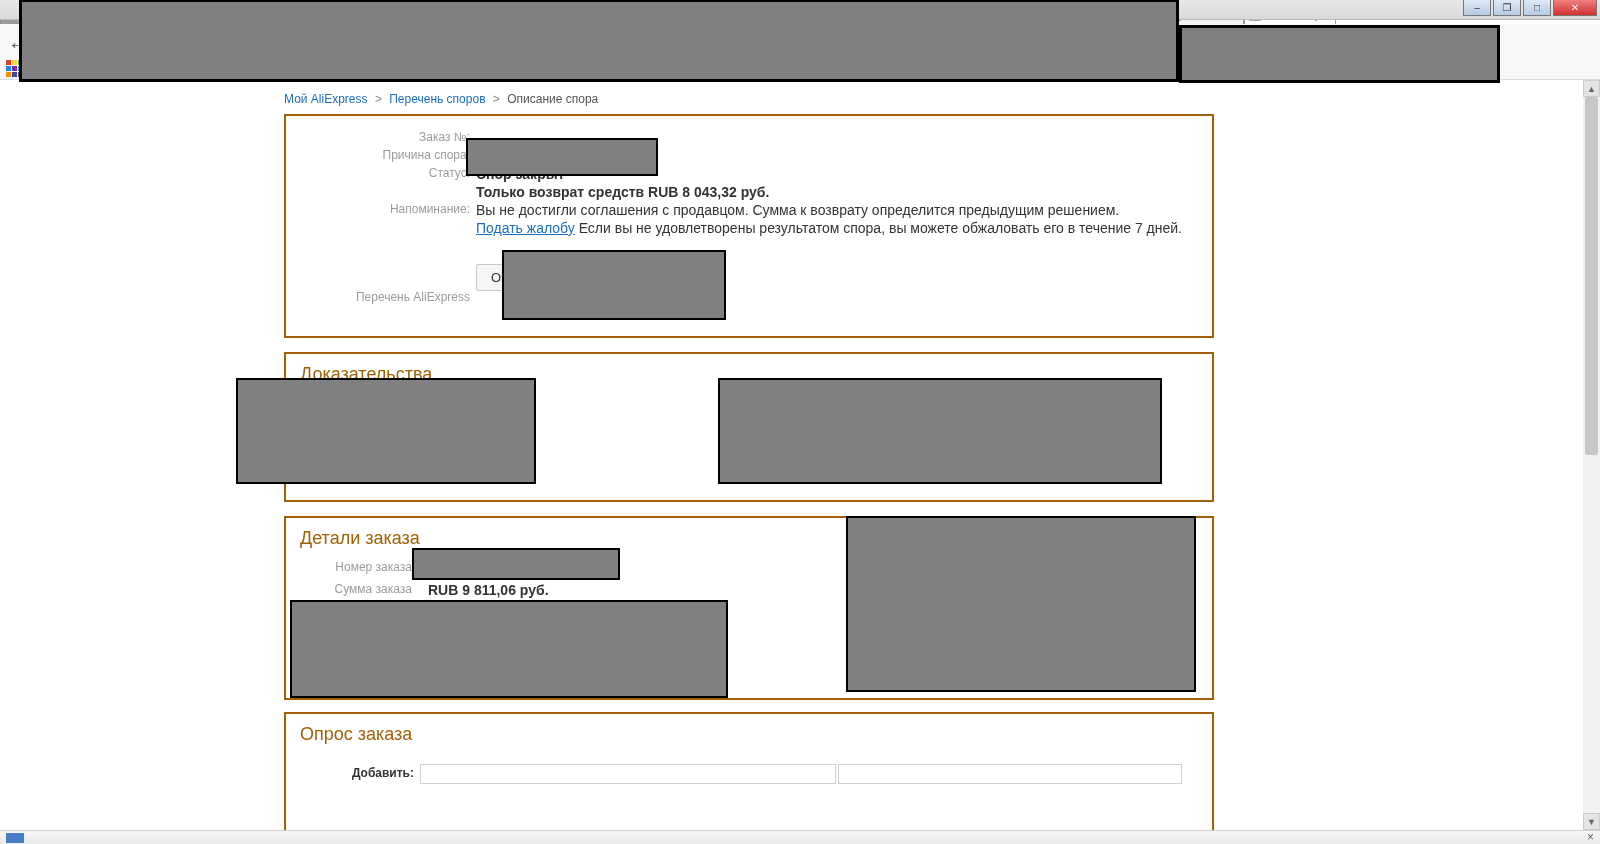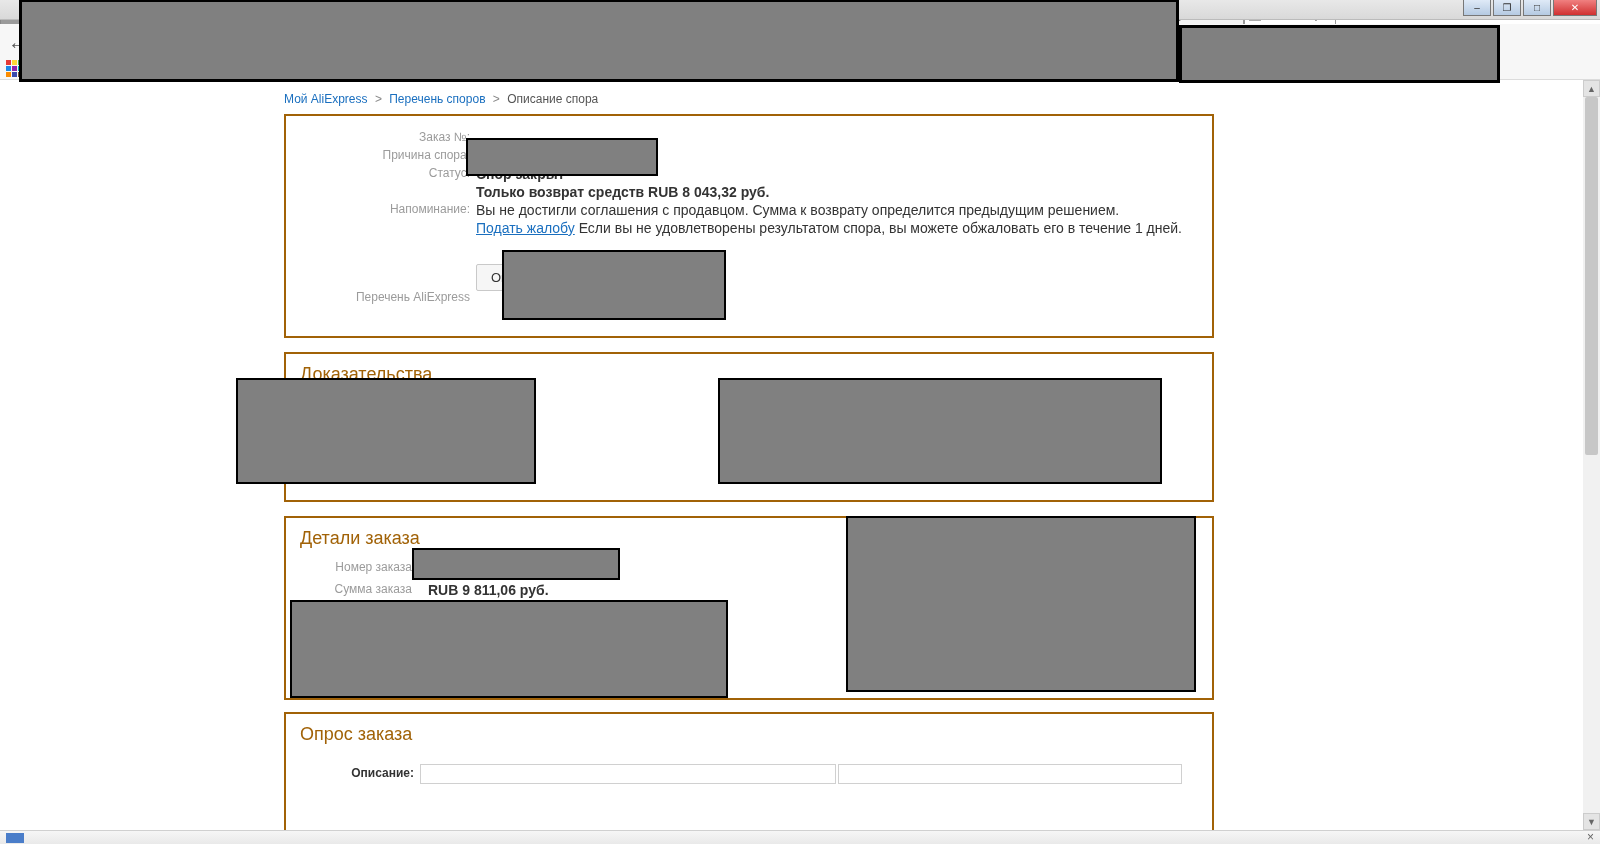--- a/index.html
+++ b/index.html
@@ -244,21 +244,21 @@
         <div class="kv">
           <span class="v green" style="left:190px">Только возврат средств RUB 8 043,32 руб.</span>
         </div>
         <div class="kv">
           <span class="k">Напоминание:</span>
           <span class="v">Вы не достигли соглашения с продавцом. Сумма к возврату определится предыдущим решением.</span>
         </div>
         <div class="kv">
           <span class="v" style="left:190px">
             <a href="#" class="linkblue">Подать жалобу</a>
-            <span> Если вы не удовлетворены результатом спора, вы можете обжаловать его в течение 1 дней.</span>
+            <span> Если вы не удовлетворены результатом спора, вы можете обжаловать его в течение 7 дней.</span>
           </span>
         </div>
         <div class="kv" style="height:52px">
           <span class="k" style="top:52px">Перечень AliExpress</span>
         </div>
       </div>
       <button class="survey-btn">Опрос о споре</button>
     </div>
 
     <div class="panel panel2">
@@ -273,21 +273,21 @@
         </div>
         <div class="kv" style="height:20px">
           <span class="k" style="right:calc(100% - 126px)">Сумма заказа</span>
           <span class="v" style="left:142px; font-weight:600;">RUB 9 811,06 руб.</span>
         </div>
       </div>
     </div>
 
     <div class="panel panel4">
       <div class="section-title">Опрос заказа</div>
-      <div style="position:absolute; left:58px; top:52px; width:70px;" class="msg-label">Описание:</div>
+      <div style="position:absolute; left:58px; top:52px; width:70px;" class="msg-label">Добавить:</div>
       <div class="msg-input" style="position:absolute; left:134px; top:50px; width:416px;"></div>
       <div class="msg-input" style="position:absolute; left:552px; top:50px; width:344px;"></div>
     </div>
 
     <div class="redact" style="left:468px; top:60px;  width:188px; height:34px;"></div>
     <div class="redact" style="left:504px; top:172px; width:220px; height:66px;"></div>
     <div class="redact" style="left:238px; top:300px; width:296px; height:102px;"></div>
     <div class="redact" style="left:720px; top:300px; width:440px; height:102px;"></div>
     <div class="redact" style="left:414px; top:470px; width:204px; height:28px;"></div>
     <div class="redact" style="left:848px; top:438px; width:346px; height:172px;"></div>

